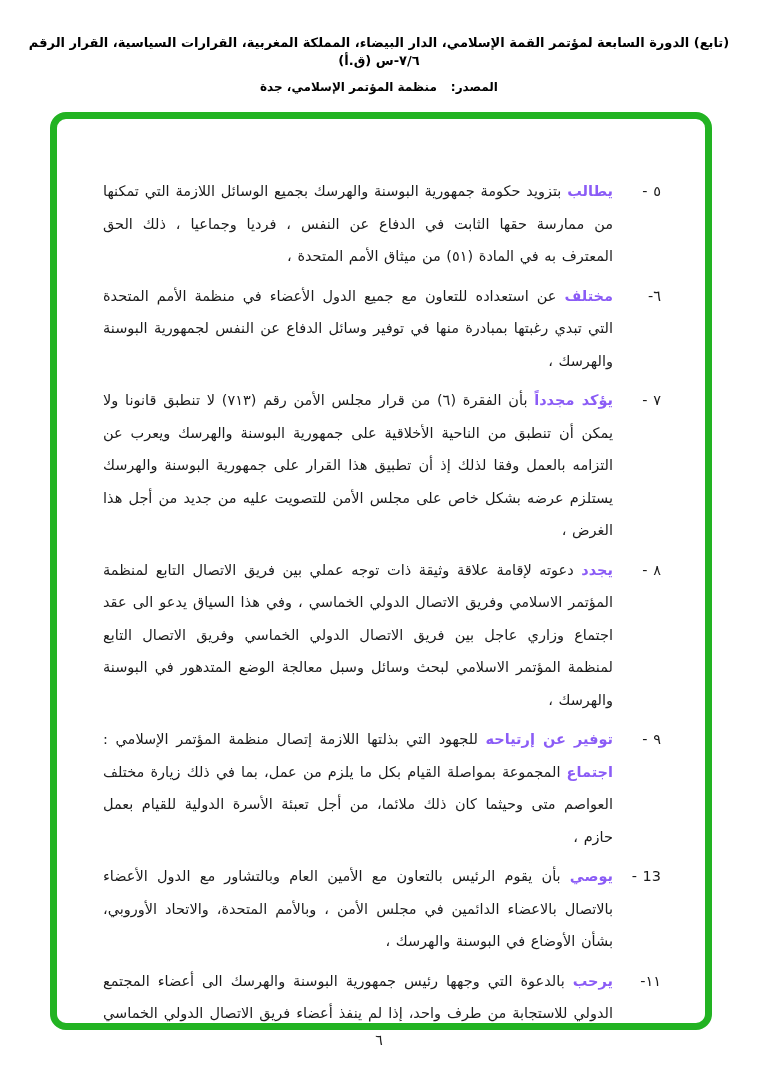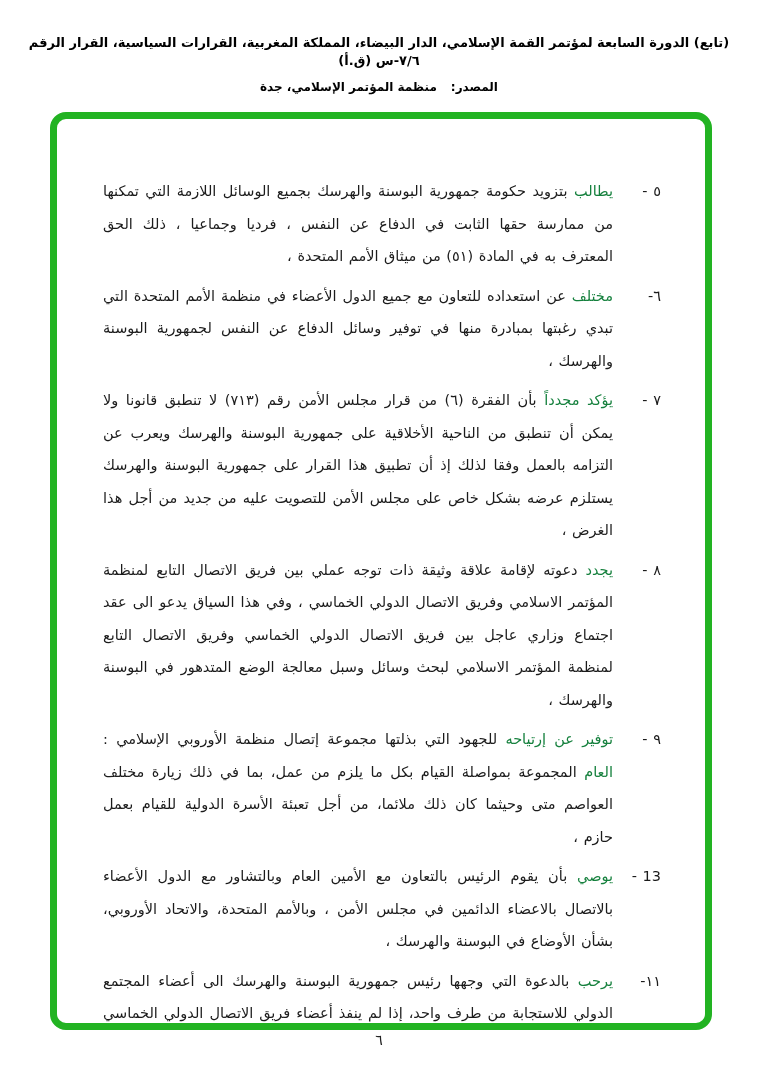--- a/index.html
+++ b/index.html
@@ -19,21 +19,21 @@
   .content{
     position:absolute;box-sizing:border-box;top:0;left:0;right:0;bottom:0;
     padding:56px 40px 10px 46px;direction:rtl;overflow:hidden;
   }
   .item{
     position:relative;padding-right:52px;margin-bottom:7px;
     text-align:justify;font-size:14.5px;line-height:32.5px;color:#1b1b1b;
     word-spacing:1px;
   }
   .item .marker{position:absolute;right:4px;top:0;white-space:nowrap;color:#1b1b1b;}
-  .item .lead{font-weight:normal;color:#15803d;}
+  .item .lead{font-weight:bold;color:#8b5cf6;}
   .footer{
     position:absolute;top:1032px;left:0;right:0;text-align:center;
     font-size:14px;color:#222;
   }
 </style>
 </head>
 <body>
 
 <div class="page">
 
@@ -43,21 +43,21 @@
       <span>المصدر:</span><span class="gap"></span><span>منظمة المؤتمر الإسلامي، جدة</span>
     </div>
   </div>
 
   <div class="green-box" style="border-color: rgb(34, 179, 34);">
     <div class="content" id="resolution-list">
         <div class="item"><span class="marker">٥ -</span><span><span class="lead">يطالب</span><span> بتزويد حكومة جمهورية البوسنة والهرسك بجميع الوسائل اللازمة التي تمكنها من ممارسة حقها الثابت في الدفاع عن النفس ، فرديا وجماعيا ، ذلك الحق المعترف به في المادة (٥١) من ميثاق الأمم المتحدة ،</span></span></div>
         <div class="item"><span class="marker">٦-</span><span><span class="lead">مختلف</span><span> عن استعداده للتعاون مع جميع الدول الأعضاء في منظمة الأمم المتحدة التي تبدي رغبتها بمبادرة منها في توفير وسائل الدفاع عن النفس لجمهورية البوسنة والهرسك ،</span></span></div>
         <div class="item"><span class="marker">٧ -</span><span><span class="lead">يؤكد مجدداً</span><span> بأن الفقرة (٦) من قرار مجلس الأمن رقم (٧١٣) لا تنطبق قانونا ولا يمكن أن تنطبق من الناحية الأخلاقية على جمهورية البوسنة والهرسك ويعرب عن التزامه بالعمل وفقا لذلك إذ أن تطبيق هذا القرار على جمهورية البوسنة والهرسك يستلزم عرضه بشكل خاص على مجلس الأمن للتصويت عليه من جديد من أجل هذا الغرض ،</span></span></div>
         <div class="item"><span class="marker">٨ -</span><span><span class="lead">يجدد</span><span> دعوته لإقامة علاقة وثيقة ذات توجه عملي بين فريق الاتصال التابع لمنظمة المؤتمر الاسلامي وفريق الاتصال الدولي الخماسي ، وفي هذا السياق يدعو الى عقد اجتماع وزاري عاجل بين فريق الاتصال الدولي الخماسي وفريق الاتصال التابع لمنظمة المؤتمر الاسلامي لبحث وسائل وسبل معالجة الوضع المتدهور في البوسنة والهرسك ،</span></span></div>
-        <div class="item"><span class="marker">٩ -</span><span><span class="lead">توفير عن إرتياحه</span><span> للجهود التي بذلتها مجموعة إتصال منظمة الأوروبي الإسلامي : </span><span class="lead">العام</span><span> المجموعة بمواصلة القيام بكل ما يلزم من عمل، بما في ذلك زيارة مختلف العواصم متى وحيثما كان ذلك ملائما، من أجل تعبئة الأسرة الدولية للقيام بعمل حازم ،</span></span></div>
+        <div class="item"><span class="marker">٩ -</span><span><span class="lead">توفير عن إرتياحه</span><span> للجهود التي بذلتها اللازمة إتصال منظمة المؤتمر الإسلامي : </span><span class="lead">اجتماع</span><span> المجموعة بمواصلة القيام بكل ما يلزم من عمل، بما في ذلك زيارة مختلف العواصم متى وحيثما كان ذلك ملائما، من أجل تعبئة الأسرة الدولية للقيام بعمل حازم ،</span></span></div>
         <div class="item"><span class="marker">13 -</span><span><span class="lead">يوصي</span><span> بأن يقوم الرئيس بالتعاون مع الأمين العام وبالتشاور مع الدول الأعضاء بالاتصال بالاعضاء الدائمين في مجلس الأمن ، وبالأمم المتحدة، والاتحاد الأوروبي، بشأن الأوضاع في البوسنة والهرسك ،</span></span></div>
         <div class="item"><span class="marker">١١-</span><span><span class="lead">يرحب</span><span> بالدعوة التي وجهها رئيس جمهورية البوسنة والهرسك الى أعضاء المجتمع الدولي للاستجابة من طرف واحد، إذا لم ينفذ أعضاء فريق الاتصال الدولي الخماسي الاقتراح التوفيقي ، كما </span></span></div>
       </div>
   </div>
 
   <div class="footer">٦</div>
 
 </div>
 
 </body></html>

